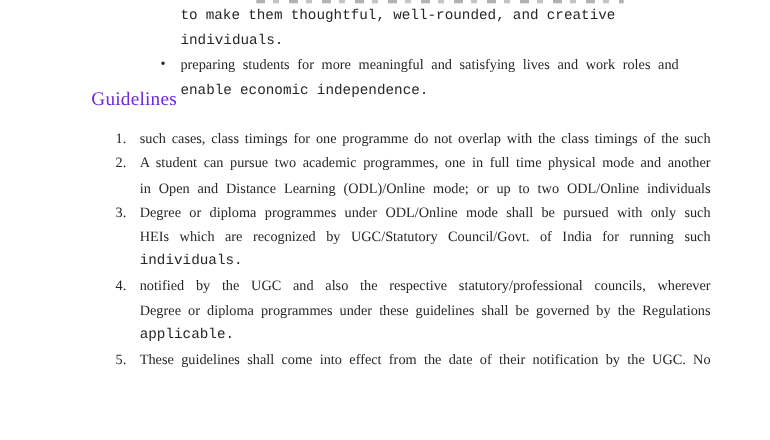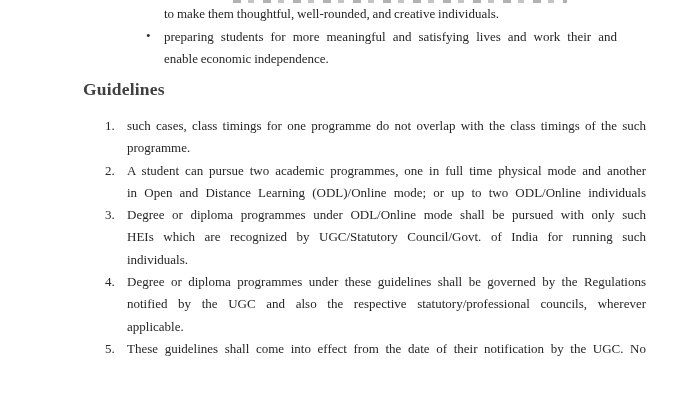--- a/index.html
+++ b/index.html
@@ -52,28 +52,29 @@
     position: absolute;
     left: -18px;
     top: -1px;
   }
   .line--just {
     text-align: justify;
     text-align-last: justify;
   }
   .line--last {
     text-align: left;
+    font-family: Liberation Mono, monospace;
   }
   .heading {
     position: absolute;
     left: 83px;
     top: 79px;
     font-size: 17.5px;
-    font-weight: 700;
-    color: #404040;
+    font-weight: 400;
+    color: #6d28d9;
     letter-spacing: 0.2px;
   }
   .list {
     position: absolute;
     left: 105px;
     top: 115px;
     width: 541px;
     font-size: 13px;
     line-height: 22.3px;
     word-spacing: -0.4px;
@@ -92,52 +93,51 @@
 <body>
 
 <div class="page">
 
   <div class="clip-strip"></div>
 
   <div class="intro">
     <div class="line--last">to make them thoughtful, well-rounded, and creative individuals.</div>
     <div class="bullet-item">
       <span class="bullet-glyph">•</span>
-      <div class="line--just">preparing students for more meaningful and satisfying lives and work their and</div>
+      <div class="line--just">preparing students for more meaningful and satisfying lives and work roles and</div>
       <div class="line--last">enable economic independence.</div>
     </div>
   </div>
 
   <div class="heading">Guidelines</div>
 
   <div class="list">
 
     <div class="item">
       <span class="num">1.</span>
       <div class="line--just">such cases, class timings for one programme do not overlap with the class timings of the such</div>
-      <div class="line--last">programme.</div>
     </div>
 
     <div class="item">
       <span class="num">2.</span>
       <div class="line--just">A student can pursue two academic programmes, one in full time physical mode and another</div>
       <div class="line--just">in Open and Distance Learning (ODL)/Online mode; or up to two ODL/Online individuals</div>
     </div>
 
     <div class="item">
       <span class="num">3.</span>
       <div class="line--just">Degree or diploma programmes under ODL/Online mode shall be pursued with only such</div>
       <div class="line--just">HEIs which are recognized by UGC/Statutory Council/Govt. of India for running such</div>
       <div class="line--last">individuals.</div>
     </div>
 
     <div class="item">
       <span class="num">4.</span>
+      <div class="line--just">notified by the UGC and also the respective statutory/professional councils, wherever</div>
       <div class="line--just">Degree or diploma programmes under these guidelines shall be governed by the Regulations</div>
-      <div class="line--just">notified by the UGC and also the respective statutory/professional councils, wherever</div>
       <div class="line--last">applicable.</div>
     </div>
 
     <div class="item">
       <span class="num">5.</span>
       <div class="line--just">These guidelines shall come into effect from the date of their notification by the UGC. No</div>
     </div>
 
   </div>
 

